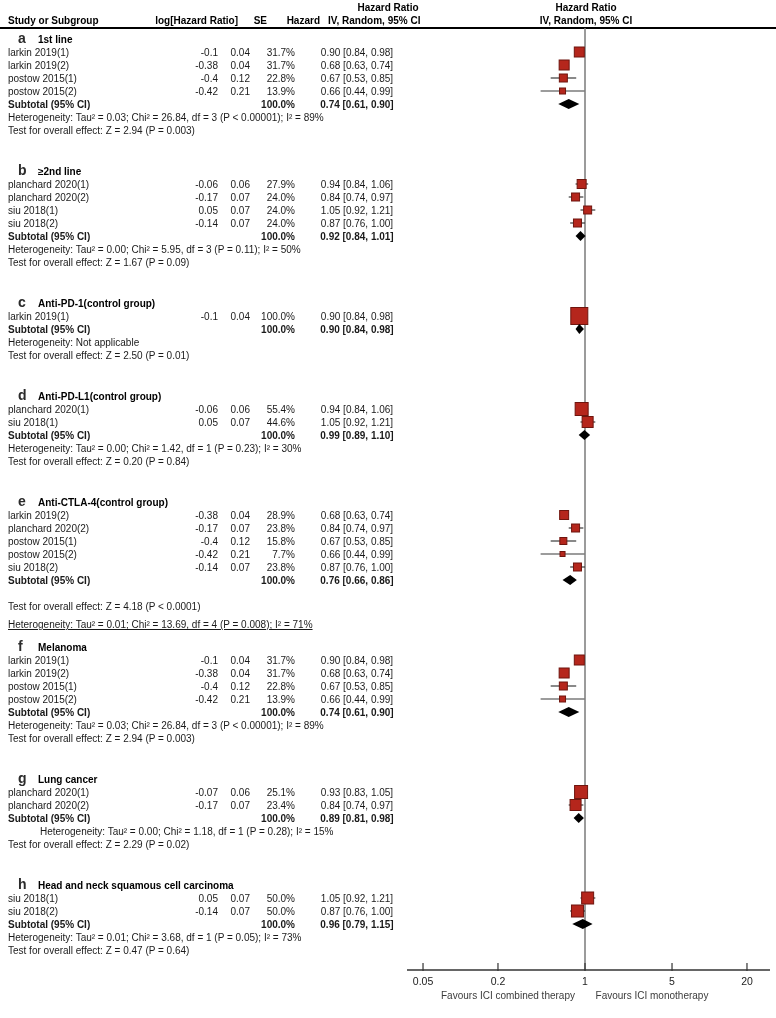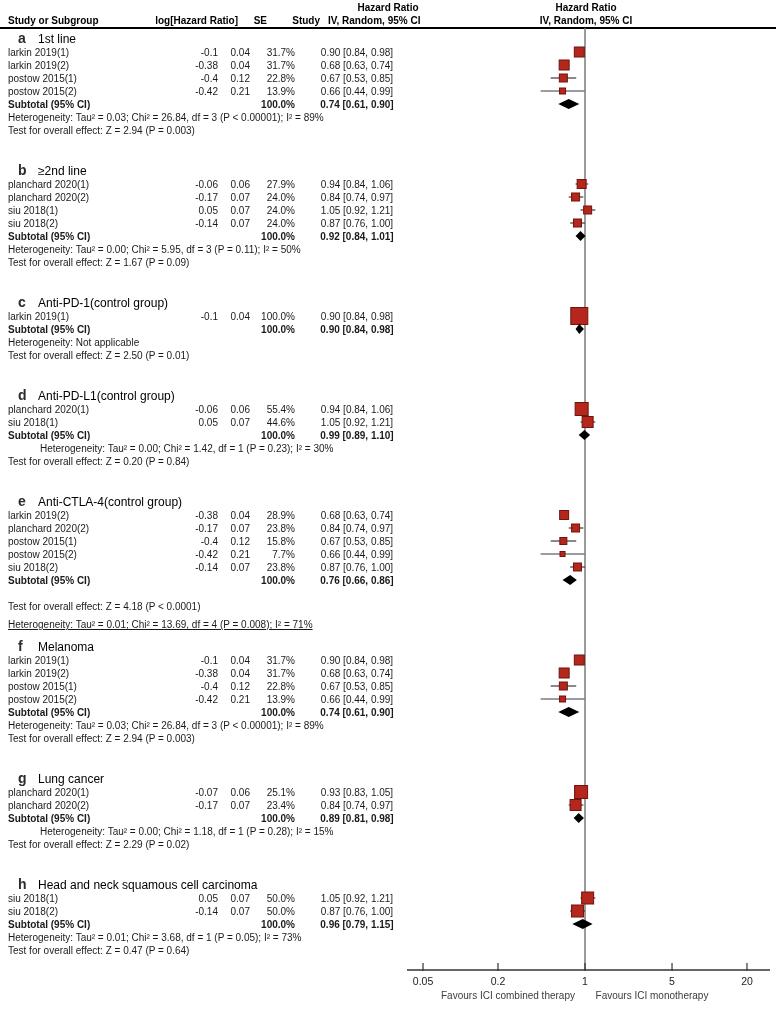--- a/index.html
+++ b/index.html
@@ -7,37 +7,37 @@
     position:relative;width:776px;height:1018px;background:#ffffff;overflow:hidden;
     font-family:"Liberation Sans","DejaVu Sans",sans-serif;color:#1a1a1a;
   }
   .abs{position:absolute;white-space:nowrap;}
   .rt{font-size:10px;line-height:13px;height:13px;}
   .b{font-weight:bold;}
   .r{text-align:right;}
   .c{text-align:center;}
   .hdr{font-size:10px;line-height:13px;font-weight:bold;color:#000;}
   .panel-letter{font-size:14px;line-height:15px;font-weight:600;color:#2b2b2b;}
-  .section-title{font-size:12px;line-height:13px;font-weight:normal;color:#000;text-align:right;}
+  .section-title{font-size:10px;line-height:13px;font-weight:bold;color:#000;text-align:right;}
   .rule{position:absolute;left:0;width:776px;height:2px;background:#000;}
   .note{font-size:10px;line-height:13px;color:#1a1a1a;}
   .favours{font-size:10px;line-height:12px;color:#3c3c3c;text-align:center;}
   #plot{position:absolute;left:0;top:0;pointer-events:none;}
 </style>
 </head>
 <body>
 
 <div id="fig">
 
   <div class="abs hdr c" style="left:328px;top:1px;width:120px;">Hazard Ratio</div>
   <div class="abs hdr c" style="left:496px;top:1px;width:180px;">Hazard Ratio</div>
   <div class="abs hdr" style="left:8px;top:14px;">Study or Subgroup</div>
   <div class="abs hdr r" style="left:120px;top:14px;width:118px;">log[Hazard Ratio]</div>
   <div class="abs hdr r" style="left:240px;top:14px;width:27px;">SE</div>
-  <div class="abs hdr r" style="left:272px;top:14px;width:48px;">Study</div>
+  <div class="abs hdr r" style="left:272px;top:14px;width:48px;">Hazard</div>
   <div class="abs hdr" style="left:328px;top:14px;">IV, Random, 95% CI</div>
   <div class="abs hdr c" style="left:496px;top:14px;width:180px;">IV, Random, 95% CI</div>
   <div class="rule" style="top:27px;"></div>
 
   <div id="rows">
       <div class="abs panel-letter" style="left: 18px; top: 31px;">a</div>
       <div class="abs section-title" style="left: 38px; top: 33px;">1st line</div>
       <div class="abs rt" style="left: 8px; top: 46px;">larkin 2019(1)</div>
       <div class="abs rt r" style="left: 120px; top: 46px; width: 98px;">-0.1</div>
       <div class="abs rt r" style="left: 218px; top: 46px; width: 32px;">0.04</div>
@@ -110,21 +110,21 @@
       <div class="abs rt r" style="left: 250px; top: 403px; width: 45px;">55.4%</div>
       <div class="abs rt c" style="left: 305px; top: 403px; width: 104px;">0.94 [0.84, 1.06]</div>
       <div class="abs rt" style="left: 8px; top: 416px;">siu 2018(1)</div>
       <div class="abs rt r" style="left: 120px; top: 416px; width: 98px;">0.05</div>
       <div class="abs rt r" style="left: 218px; top: 416px; width: 32px;">0.07</div>
       <div class="abs rt r" style="left: 250px; top: 416px; width: 45px;">44.6%</div>
       <div class="abs rt c" style="left: 305px; top: 416px; width: 104px;">1.05 [0.92, 1.21]</div>
       <div class="abs rt b" style="left: 8px; top: 429px;">Subtotal (95% CI)</div>
       <div class="abs rt r b" style="left: 250px; top: 429px; width: 45px;">100.0%</div>
       <div class="abs rt c b" style="left: 305px; top: 429px; width: 104px;">0.99 [0.89, 1.10]</div>
-      <div class="abs rt" style="left: 8px; top: 442px; margin-left: 32px;">Heterogeneity: Tau² = 0.00; Chi² = 1.42, df = 1 (P = 0.23); I² = 30%</div>
+      <div class="abs rt" style="left: 8px; top: 442px;">Heterogeneity: Tau² = 0.00; Chi² = 1.42, df = 1 (P = 0.23); I² = 30%</div>
       <div class="abs rt" style="left: 8px; top: 455px;">Test for overall effect: Z = 0.20 (P = 0.84)</div>
       <div class="abs panel-letter" style="left: 18px; top: 494px;">e</div>
       <div class="abs section-title" style="left: 38px; top: 496px;">Anti-CTLA-4(control group)</div>
       <div class="abs rt" style="left: 8px; top: 509px;">larkin 2019(2)</div>
       <div class="abs rt r" style="left: 120px; top: 509px; width: 98px;">-0.38</div>
       <div class="abs rt r" style="left: 218px; top: 509px; width: 32px;">0.04</div>
       <div class="abs rt r" style="left: 250px; top: 509px; width: 45px;">28.9%</div>
       <div class="abs rt c" style="left: 305px; top: 509px; width: 104px;">0.68 [0.63, 0.74]</div>
       <div class="abs rt" style="left: 8px; top: 522px;">planchard 2020(2)</div>
       <div class="abs rt r" style="left: 120px; top: 522px; width: 98px;">-0.17</div>

